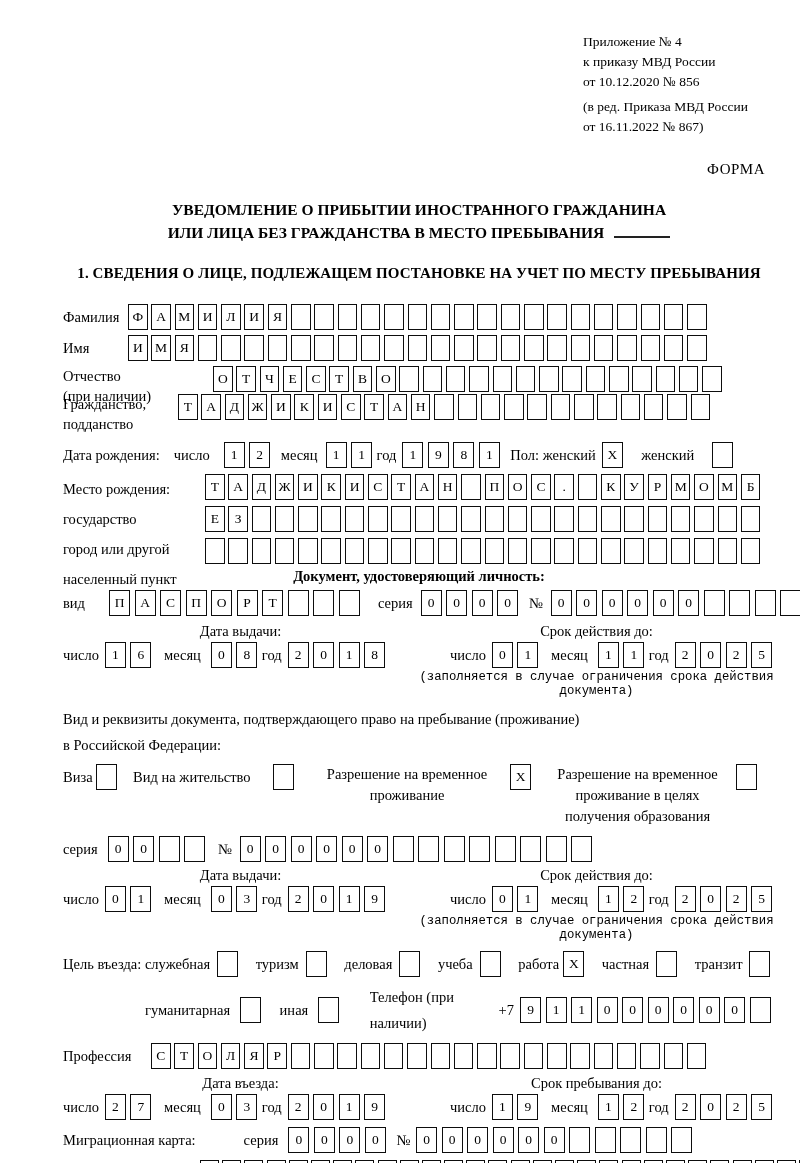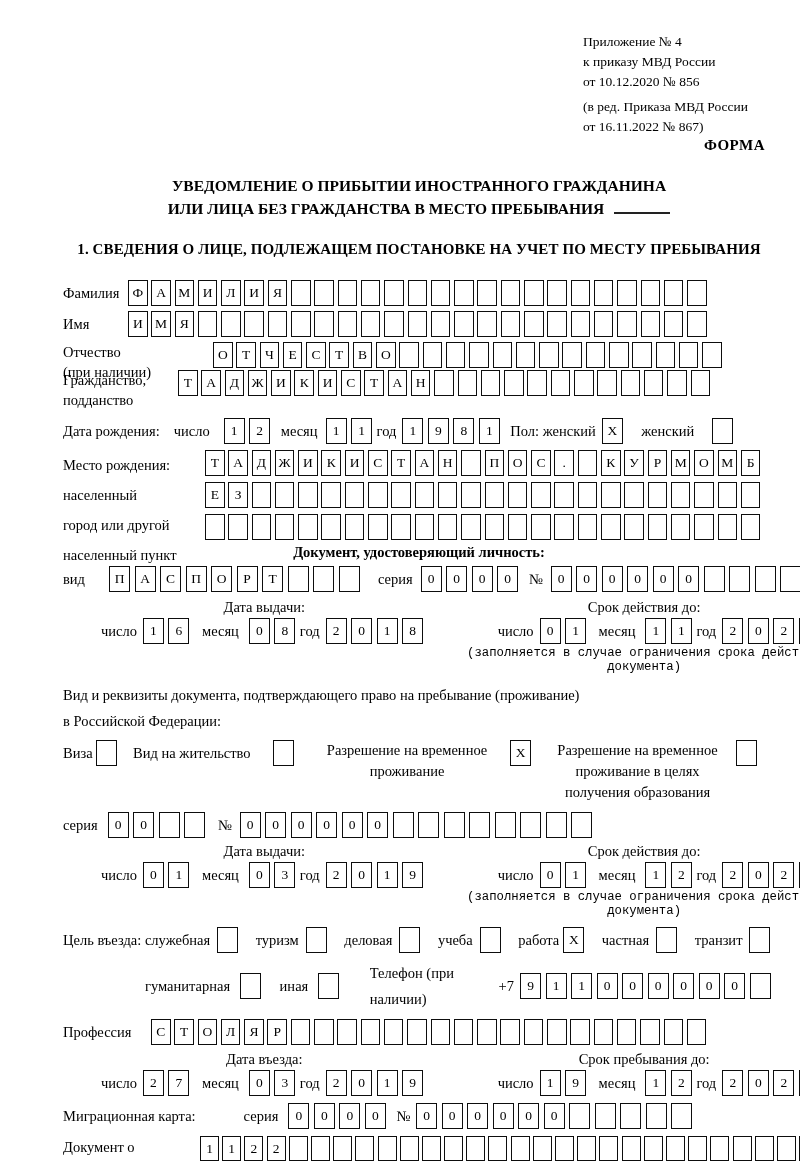--- a/index.html
+++ b/index.html
@@ -7,21 +7,21 @@
   body {
     width:800px; height:1163px;
     font-family:"Liberation Serif","DejaVu Serif",serif;
     color:#000; font-size:14.5px;
   }
   .page { width:800px; height:1163px; padding:32px 25px 14px 63px; overflow:hidden; }
 
   
   .hdr { margin-left:auto; width:192px; font-size:13.5px; line-height:20px; }
   .hdr .grp2 { margin-top:5px; }
-  .forma { text-align:right; font-weight:bold; font-size:15px; margin-top:0; padding-right:10px; letter-spacing:.5px; }
+  .forma { text-align:right; font-weight:normal; font-size:15px; margin-top:24px; padding-right:10px; letter-spacing:.5px; }
 
   
   .title { text-align:center; font-weight:bold; font-size:15.5px; line-height:23px; margin-top:20px; }
   .title .uline { display:inline-block; width:56px; border-bottom:2.4px solid #222; height:14px; margin-left:10px; }
   .sect { text-align:center; font-weight:bold; font-size:15px; margin-top:21px; letter-spacing:.1px; }
 
   
   .cells { display:inline-flex; flex-wrap:nowrap; vertical-align:middle; }
   .cell {
     flex:none; display:inline-flex; align-items:center; justify-content:center;
@@ -34,21 +34,21 @@
   .row { display:flex; align-items:flex-start; margin-top:5px; }
   .lblcol { flex:none; line-height:20px; }
   .lbl { line-height:26px; }
   .ml6{margin-left:6px;} .ml8{margin-left:8px;} .ml10{margin-left:10px;} .ml14{margin-left:14px;} .ml18{margin-left:18px;}
   .mr6{margin-right:6px;} .mr8{margin-right:8px;}
 
   .form-area { margin-top:22px; }
 
   
   .dates2 { display:flex; margin-top:7px; }
-  .dcol { width:355px;margin-left:38px; }
+  .dcol { width:355px; }
   .dcol.right { width:357px; }
   .dhead { text-align:center; font-size:14.5px; margin-bottom:2px; }
   .dgroup { display:flex; align-items:center; }
   .dnote { font-size:12.3px; text-align:center; margin-top:2px;font-family:Liberation Mono, monospace; }
 
   .center-bold { text-align:center; font-weight:bold; font-size:14.5px; margin-top:3px; margin-bottom:3px; }
 
   .permit-row { display:flex; align-items:flex-start; margin-top:6px; }
   .permit-label { text-align:center; line-height:21px; font-size:14.5px; }
 
@@ -229,21 +229,21 @@
         </span>
       <span class="lbl ml14">женский</span>
       <span class="cells ml18">
           <span class="cell"></span>
         </span>
     </div>
 
     <div class="row" style="margin-top:6px;">
       <span class="lblcol" style="width:142px; line-height:30px;">
         <span style="display:block;">Место рождения:</span>
-        <span style="display:block;">населенный</span>
+        <span style="display:block;">государство</span>
         <span style="display:block;">город или другой</span>
         <span style="display:block;">населенный пункт</span>
       </span>
       <span class="stack">
         <div class="cells tight">
             <span class="cell">Т</span>
             <span class="cell">А</span>
             <span class="cell">Д</span>
             <span class="cell">Ж</span>
             <span class="cell">И</span>

